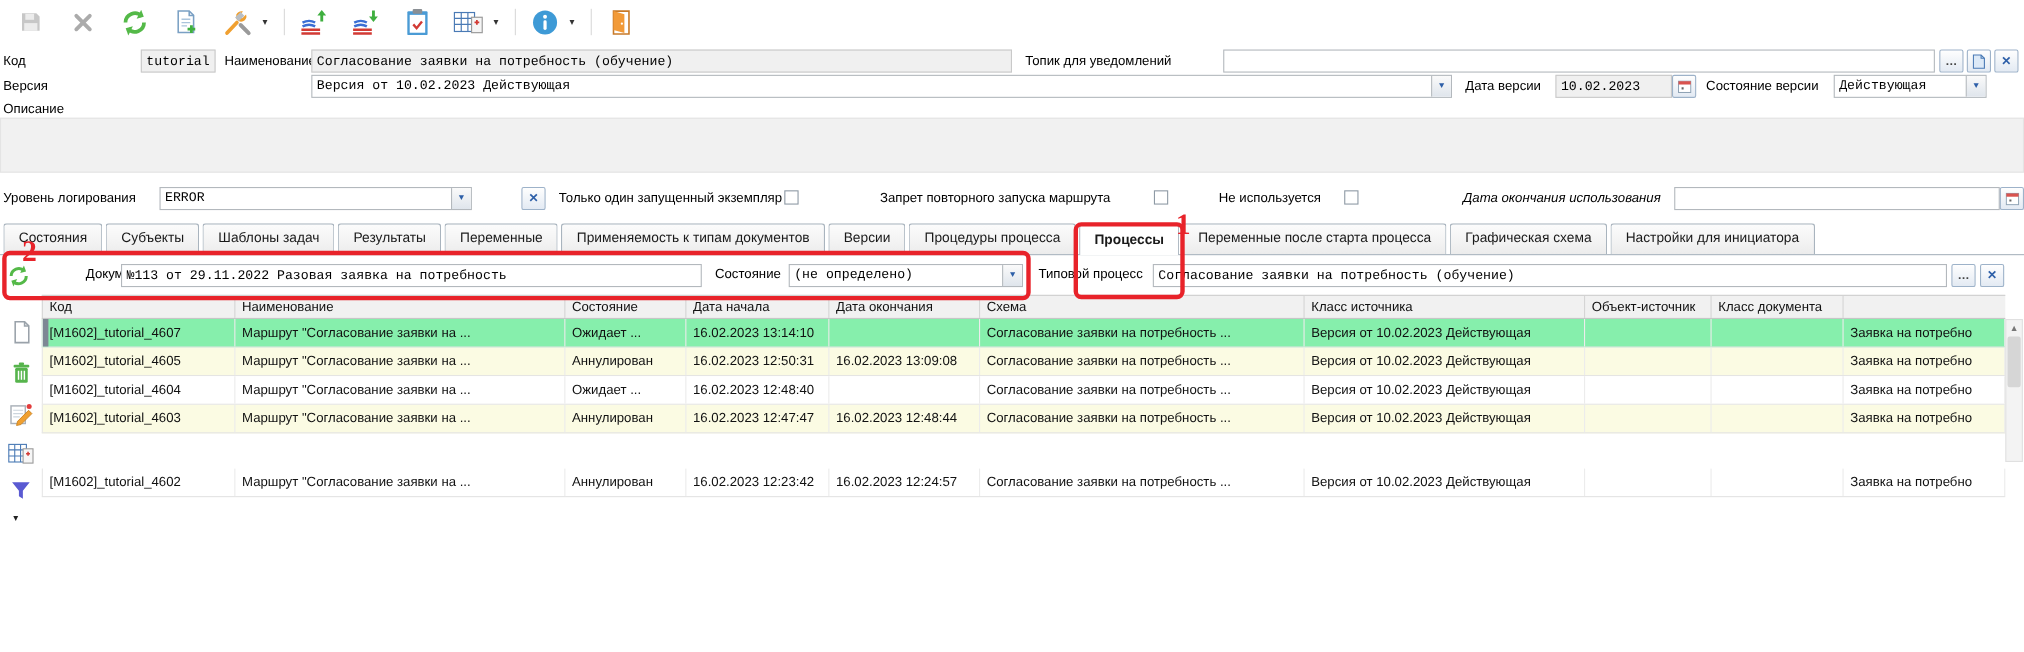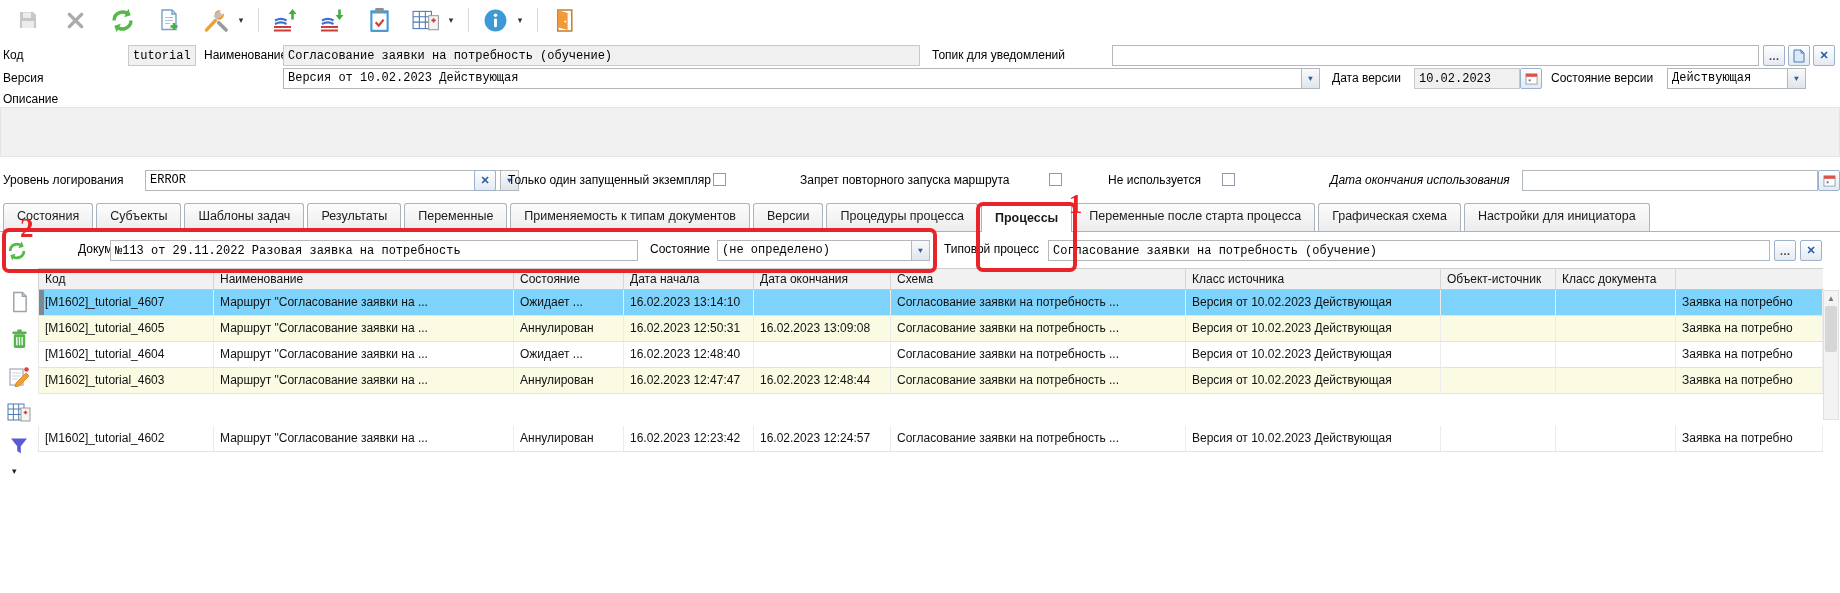--- a/index.html
+++ b/index.html
@@ -51,21 +51,21 @@
 
   
   .gridcols{display:grid;grid-template-columns:175px 300px 110px 130px 137px 295px 255px 115px 120px 147px;}
   #grid-header{position:absolute;left:38px;top:268px;height:22px;box-sizing:border-box;background:#f1f1f1;
                border-top:1px solid #cfcfcf;border-bottom:1px solid #c6c6c6;border-left:1px solid #d5d5d5;}
   .hcell{padding:0 6px;line-height:20px;border-right:1px solid #d5d5d5;white-space:nowrap;overflow:hidden;color:#111;}
   .grow{position:absolute;left:38px;height:26px;box-sizing:border-box;background:#fff;
         border-bottom:1px solid #e3e3e3;border-left:1px solid #e7e7e7;}
   .gcell{padding:0 6px;line-height:24px;border-right:1px solid #ececec;white-space:nowrap;overflow:hidden;color:#111;}
   .grow.alt{background:#fbfbe3;}
-  .grow.sel{background:#7dd3fc;}
+  .grow.sel{background:#86efac;}
   .grow.sel::before{content:"";position:absolute;left:0;top:0;bottom:0;width:5px;background:#7d8894;}
 
   
   .side-icon{position:absolute;left:7px;width:24px;height:24px;display:flex;align-items:center;justify-content:center;}
   #side-caret{position:absolute;left:12px;font-size:9px;color:#222;}
 
   
   #vscroll{position:absolute;left:1823px;top:290px;width:16px;height:130px;background:#f3f3f3;
            border:1px solid #e0e0e0;box-sizing:border-box;}
   #vscroll .arr{height:14px;display:flex;align-items:center;justify-content:center;font-size:8px;color:#777;}
@@ -204,21 +204,21 @@
       <span>Действующая</span>
       <span class="dd-arrow">▼</span>
     </div>
   </div>
 
   <span class="lbl" style="position:absolute;left:3px;top:92px;">Описание</span>
   <div id="desc-box"></div>
 
   <div class="frow" style="top:170px;">
     <span class="lbl" style="left:3px;">Уровень логирования</span>
-    <div class="inp dd" style="left:145px;width:374px;">
+    <div class="inp dd" style="left:145px;width:284px;">
       <span>ERROR</span>
       <span class="dd-arrow">▼</span>
     </div>
     <span class="mini-btn" style="left:474px;">✕</span>
     <span class="lbl" style="left:508px;">Только один запущенный экземпляр</span>
     <span class="cb" style="left:713px;"></span>
     <span class="lbl" style="left:800px;">Запрет повторного запуска маршрута</span>
     <span class="cb" style="left:1049px;"></span>
     <span class="lbl" style="left:1108px;">Не используется</span>
     <span class="cb" style="left:1222px;"></span>

